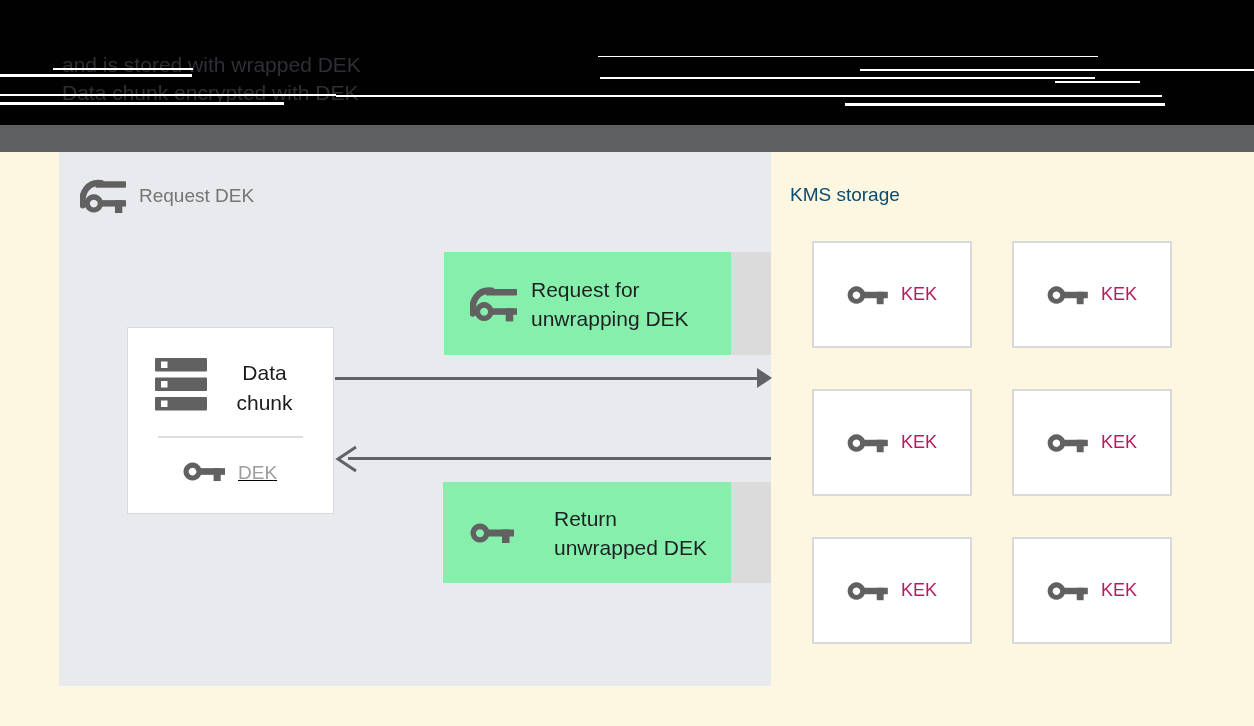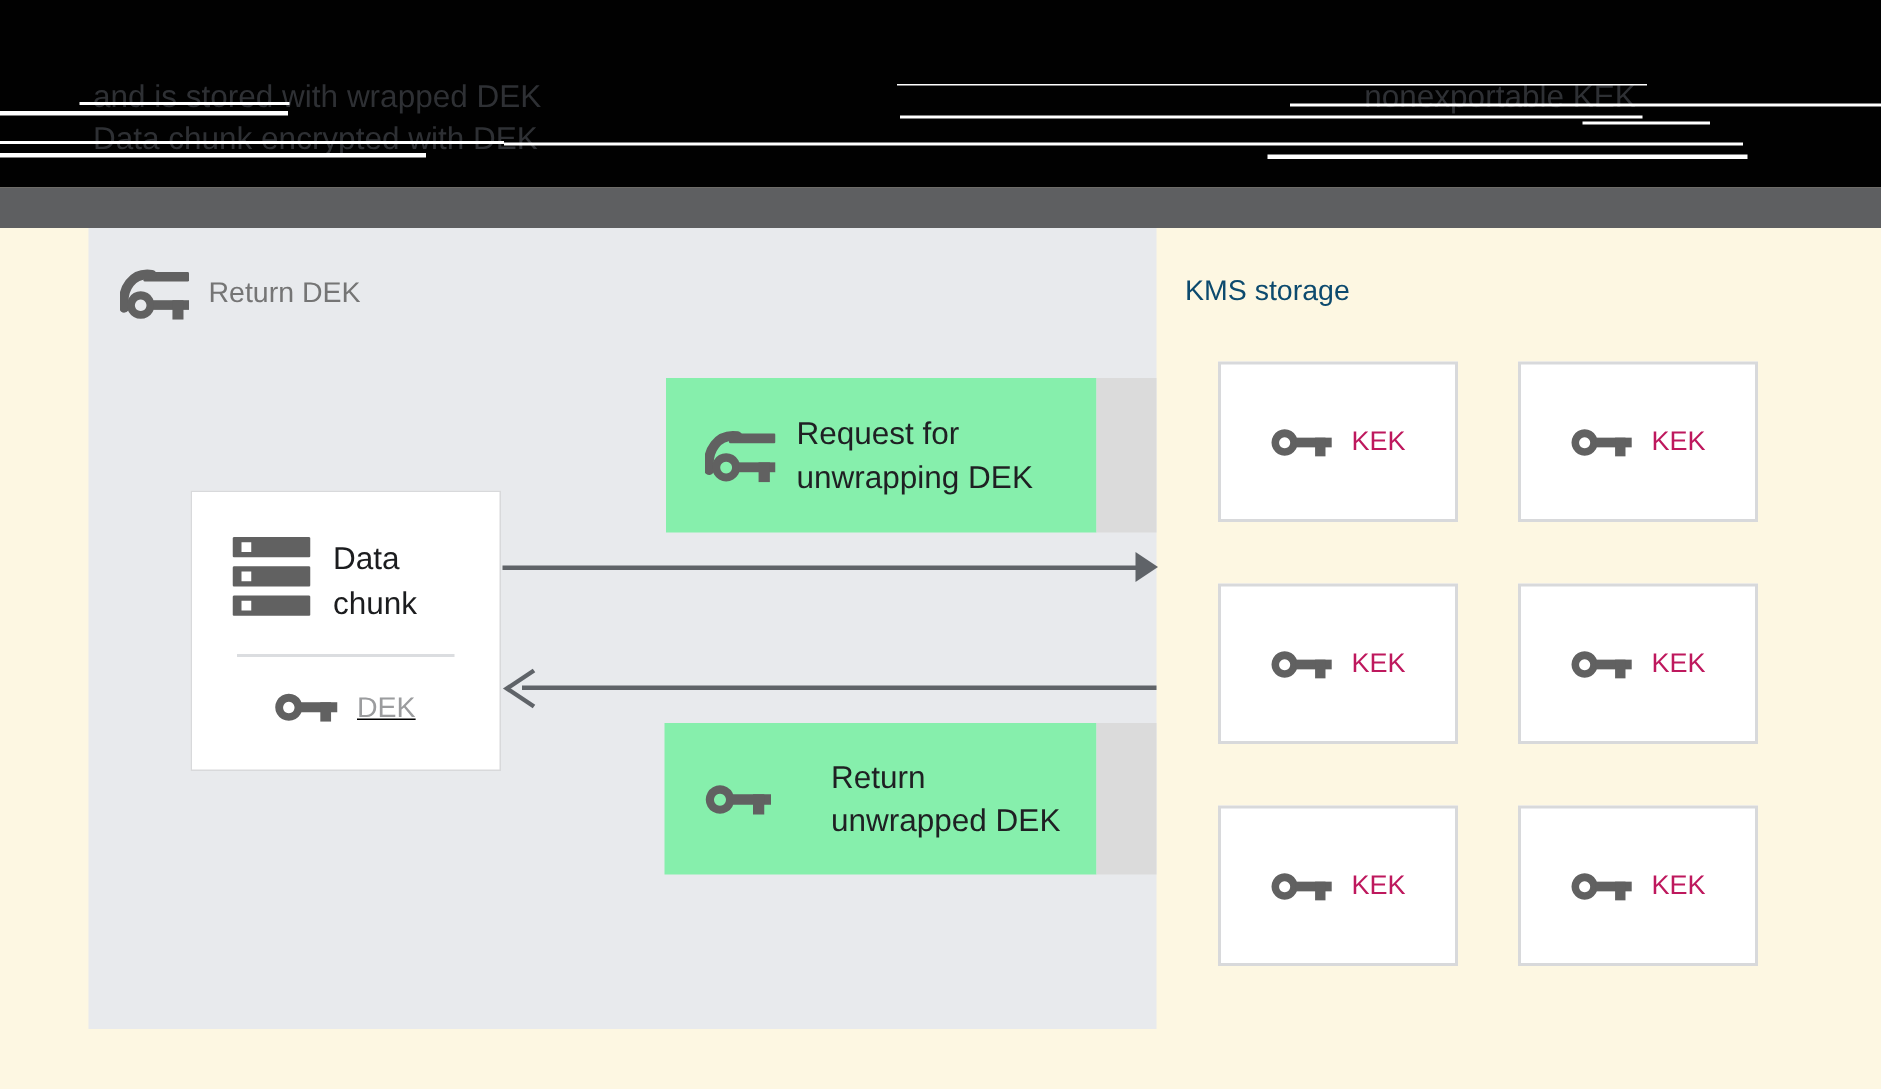--- a/index.html
+++ b/index.html
@@ -21,21 +21,21 @@
   .glitch{background:#FFFFFF;position:absolute;}
 
   
   .panel-left{left:59px;top:152px;width:712px;height:534px;background:#E8EAED;}
   .panel-header{left:80px;top:176px;display:flex;align-items:center;gap:13px;}
   .panel-label{color:#757575;font-size:19px;}
   .kms-label{left:790px;top:184px;color:#0c4a6e;font-size:19px;}
 
   
   .data-chunk-box{left:127px;top:327px;width:207px;height:187px;background:#FFFFFF;border:1px solid #D8D9DB;box-sizing:border-box;}
-  .dc-top{position:absolute;left:27px;top:30px;display:flex;gap:15px;align-items:flex-start;}
+  .dc-top{position:absolute;left:27px;top:30px;display:flex;gap:15px;align-items:flex-start;text-align:center;}
   .dc-title{font-size:21px;line-height:30px;color:#1B1C1E;width:85px;}
   .dc-divider{position:absolute;left:30px;top:108px;width:145px;height:2px;background:#DBDDE0;}
   .dc-key-row{position:absolute;left:55px;top:131px;display:flex;align-items:flex-end;gap:13px;text-decoration:underline;}
   .dek-label{font-size:19px;color:#9B9C9E;}
 
   
   .msg-box{background:#86efac;display:flex;align-items:center;gap:14px;box-sizing:border-box;}
   .request-box{left:444px;top:252px;width:287px;height:103px;padding-left:26px;}
   .return-box{left:443px;top:482px;width:288px;height:101px;padding-left:27px;gap:40px;}
   .msg-tail{background:#DBDBDB;}
@@ -64,21 +64,20 @@
 <body>
 
 <div class="abs top-band"></div>
 <div class="abs divider-band"></div>
 
 <div class="abs caption caption-left">
   <div>and is stored with wrapped DEK</div>
   <div>Data chunk encrypted with DEK</div>
 </div>
 <div class="abs caption caption-right">
-  <div>nonexportable KEK</div>
 </div>
 
 <div>
   <div class="glitch" style="left:0;top:74px;width:192px;height:3px;"></div>
   <div class="glitch" style="left:53px;top:68px;width:140px;height:2px;"></div>
   <div class="glitch" style="left:0;top:94px;width:336px;height:2px;"></div>
   <div class="glitch" style="left:0;top:102px;width:284px;height:3px;"></div>
   <div class="glitch" style="left:598px;top:56px;width:500px;height:1px;"></div>
   <div class="glitch" style="left:860px;top:69px;width:394px;height:2px;"></div>
   <div class="glitch" style="left:600px;top:77px;width:495px;height:2px;"></div>
@@ -90,21 +89,21 @@
 <div class="abs panel-left"></div>
 
 <div class="abs panel-header">
   <svg class="icon" width="46" height="40" viewBox="0 0 50 42">
     <rect x="17" y="5" width="33" height="7" rx="1" fill="#616161"></rect>
     <path d="M3 31 C1 17, 9 5, 23 7" fill="none" stroke="#616161" stroke-width="7" stroke-linecap="round"></path>
     <path fill="#616161" fill-rule="evenodd" d="M15 19a10 10 0 1 0 .01 0z M15 25a4.2 4.2 0 1 1-.01 0z"></path>
     <rect x="24" y="25.5" width="26" height="7" fill="#616161"></rect>
     <rect x="38" y="25.5" width="8" height="14" fill="#616161"></rect>
   </svg>
-  <span class="panel-label">Return DEK</span>
+  <span class="panel-label">Request DEK</span>
 </div>
 
 <div class="abs data-chunk-box">
   <div class="dc-top">
     <svg class="icon" width="52" height="53" viewBox="0 0 52 53">
       <rect x="0" y="0" width="52" height="13.5" rx="1" fill="#616161"></rect>
       <rect x="6" y="3.5" width="6.5" height="6.5" fill="#FFFFFF"></rect>
       <rect x="0" y="19.5" width="52" height="13.5" rx="1" fill="#616161"></rect>
       <rect x="6" y="23" width="6.5" height="6.5" fill="#FFFFFF"></rect>
       <rect x="0" y="39" width="52" height="13.5" rx="1" fill="#616161"></rect>

